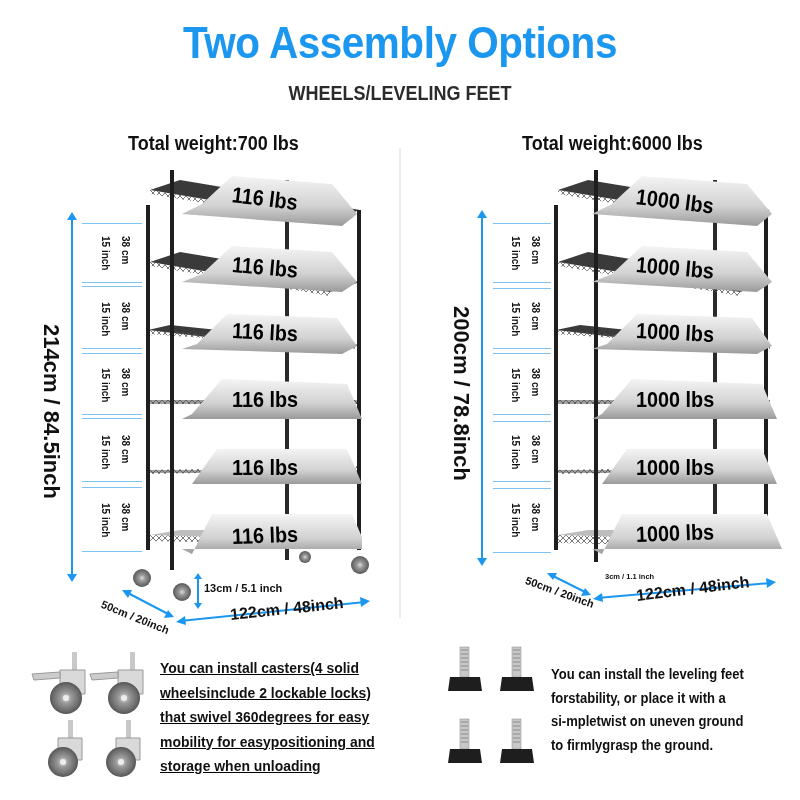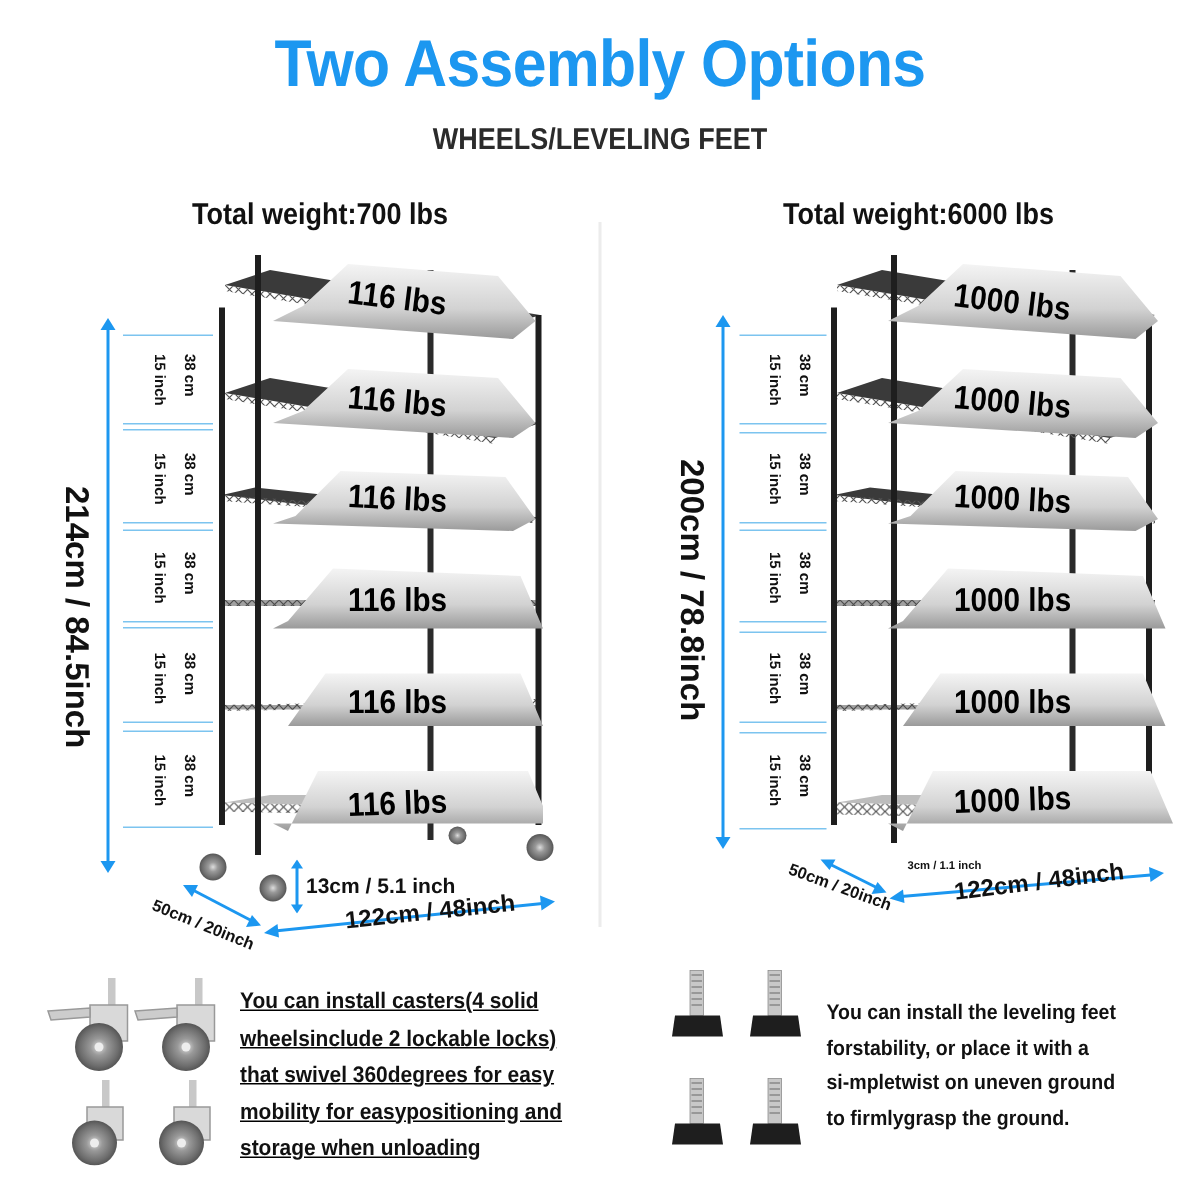--- a/index.html
+++ b/index.html
@@ -135,21 +135,21 @@
   <div class="abs small-vert" style="left:131px; top:435px;">38 cm</div>
   <div class="abs small-vert" style="left:111px; top:435px;">15 inch</div>
   <div class="abs small-vert" style="left:131px; top:503px;">38 cm</div>
   <div class="abs small-vert" style="left:111px; top:503px;">15 inch</div>
 
   <svg class="abs" style="left:193px; top:573px;" width="10" height="36">
     <line x1="5" y1="4" x2="5" y2="32" stroke="#1c97f0" stroke-width="2"></line>
     <path d="M5 0 L1 6 L9 6 Z" fill="#1c97f0"></path>
     <path d="M5 36 L1 30 L9 30 Z" fill="#1c97f0"></path>
   </svg>
-  <div class="abs dim-text" style="left:204px; top:582px; font-size:14px;">13cm / 5.1 inch</div>
+  <div class="abs dim-text" style="left:204px; top:582px; font-size:11px;">13cm / 5.1 inch</div>
 
   <svg class="abs" style="left:120px; top:585px;" width="260" height="60">
     <line x1="6" y1="7" x2="50" y2="30" stroke="#1c97f0" stroke-width="2"></line>
     <path d="M2 5 L12 5 L8 13 Z" fill="#1c97f0"></path>
     <path d="M54 32 L44 33 L48 25 Z" fill="#1c97f0"></path>
     <line x1="60" y1="36" x2="245" y2="17" stroke="#1c97f0" stroke-width="2"></line>
     <path d="M56 37 L65 31 L66 40 Z" fill="#1c97f0"></path>
     <path d="M250 16 L240 12 L241 22 Z" fill="#1c97f0"></path>
   </svg>
   <div class="abs dim-text" style="left:104px; top:598px; font-size:11px; transform: rotate(22deg); transform-origin:left top;">50cm / 20inch</div>

